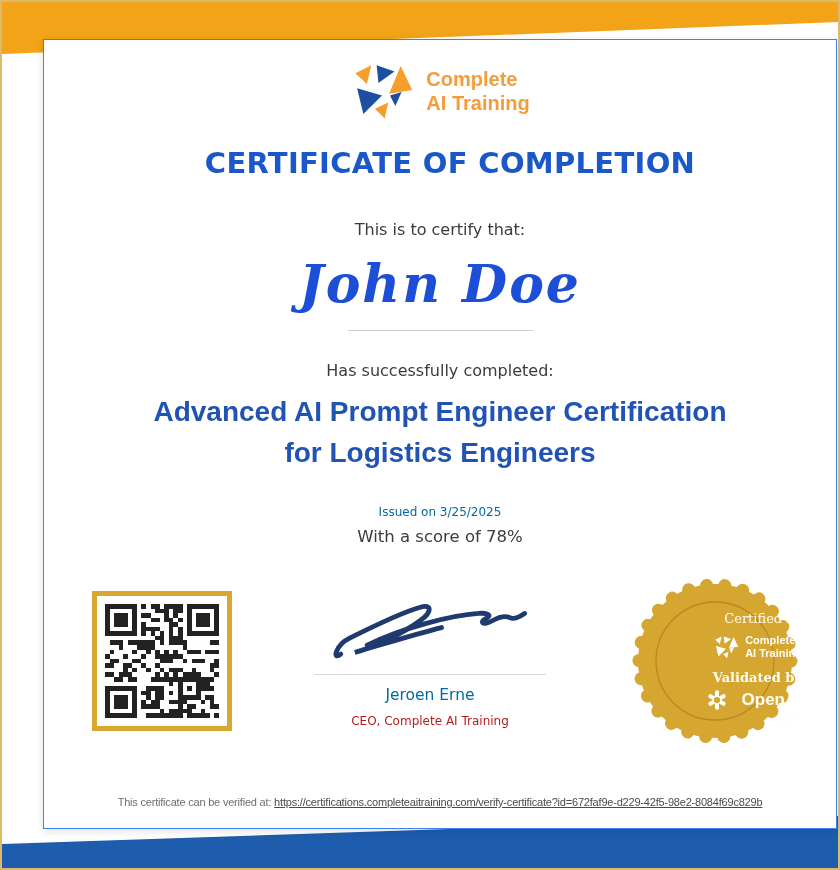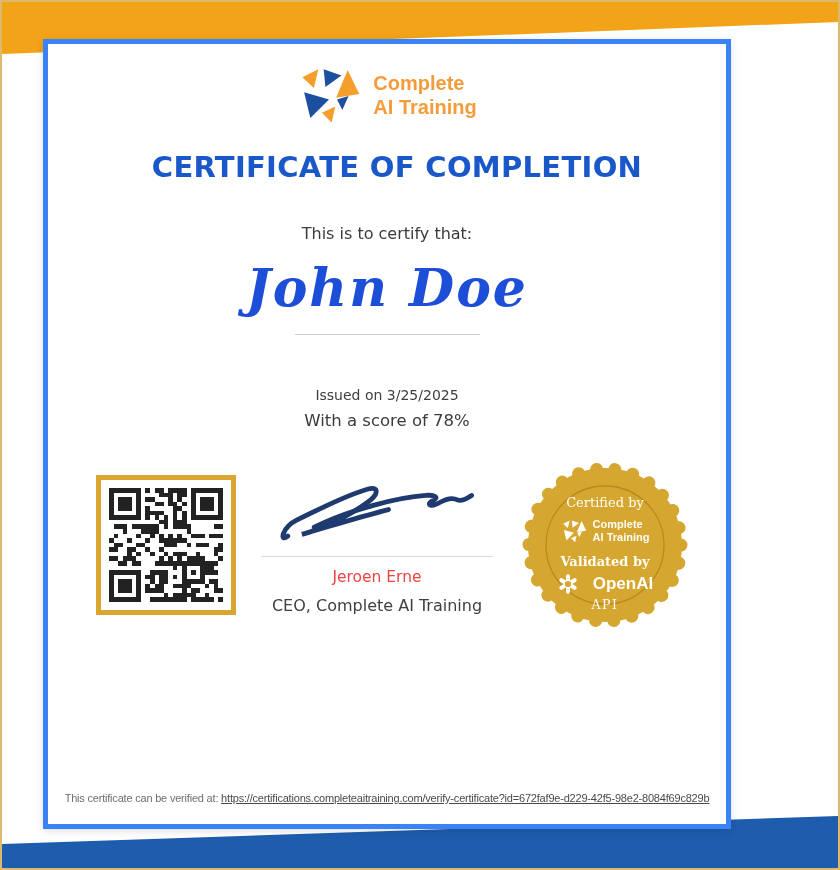--- a/index.html
+++ b/index.html
@@ -1,52 +1,52 @@
 <!DOCTYPE html>
 <html><head>
 <meta charset="utf-8">
 <style>
   html,body{margin:0;padding:0;background:#ffffff;}
   .page{position:relative;width:840px;height:870px;box-sizing:border-box;
         border:2px solid #DDB96E;background:#fff;overflow:hidden;
         font-family:"DejaVu Sans",sans-serif;}
   .ribbon-top{position:absolute;top:0;left:0;width:100%;height:52px;z-index:1;}
   .ribbon-bottom{position:absolute;bottom:0;left:0;width:100%;height:52px;z-index:1;}
-  .card{position:absolute;left:41px;top:37px;width:688px;height:790px;background:#fff;
-        border:5px solid #3b82f6;box-shadow:0 2px 8px rgba(0,0,0,.12);
+  .card{position:absolute;left:41px;top:37px;width:794px;height:790px;background:#fff;
+        border:1px solid #3b82f6;box-shadow:0 2px 8px rgba(0,0,0,.12);
         box-sizing:border-box;text-align:center;z-index:2;}
   .logo-row{display:flex;justify-content:center;align-items:center;gap:12px;margin-top:22px;}
   .logo-mark{width:64px;height:58px;}
   .logo-text{text-align:left;color:#F59C3A;font-weight:bold;font-size:20px;line-height:1.2;
              font-family:"Liberation Sans",sans-serif;}
   .cert-heading{margin:26px 0 0;color:#1A58CA;font-size:29px;font-weight:bold;
                 letter-spacing:.3px;font-family:"DejaVu Sans",sans-serif;padding-left:20px;}
   .certify-line{margin-top:40px;font-size:16px;color:#3B3B3B;}
   .recipient{margin-top:14px;font-family:"DejaVu Serif",serif;font-style:italic;
              font-weight:bold;font-size:52px;color:#1d4ed8;letter-spacing:2px;}
   .name-divider{width:185px;margin:16px auto 0;border-top:1px solid #CFCFCF;}
   .completed-line{margin-top:30px;font-size:16px;color:#3B3B3B;}
   .course-title{margin-top:12px;font-family:"Liberation Sans",sans-serif;font-weight:bold;
                 font-size:28px;line-height:1.45;color:#2053B4;}
-  .issued-line{margin-top:52px;font-size:14px;color:#404040;}
+  .issued-line{margin-top:32px;font-size:12px;color:#0369a1;}
   .score-line{margin-top:8px;font-size:16.5px;color:#3B3B3B;}
   .bottom-row{display:flex;justify-content:space-between;align-items:center;
               margin-top:28px;padding:0 34px 0 48px;}
   .qr-frame{width:140px;height:140px;border:5px solid #D9A630;background:#fff;
             box-sizing:border-box;display:grid;place-items:center;}
   .qr-frame svg{width:114px;height:114px;}
   .sig-block{width:232px;}
   .sig-svg{width:212px;height:76px;display:block;margin:0 auto;}
   .sig-divider{border-top:1px solid #D9D9D9;margin-top:4px;}
-  .sig-name{margin-top:11px;font-size:15.5px;color:#ef4444;}
-  .sig-role{margin-top:10px;font-size:16px;color:#404040;}
+  .sig-name{margin-top:11px;font-size:15.5px;color:#0369a1;}
+  .sig-role{margin-top:10px;font-size:12px;color:#b91c1c;}
   .badge{position:relative;width:174px;height:174px;}
   .badge-svg{position:absolute;inset:0;}
   .badge-content{position:absolute;inset:0;display:flex;flex-direction:column;
-                 align-items:center;color:#FFFDF6;padding-top:37px;box-sizing:border-box;}
+                 align-items:flex-end;color:#FFFDF6;padding-top:37px;box-sizing:border-box;}
   .badge-certified{font-family:"DejaVu Serif",serif;font-size:13px;}
   .badge-brand-row{display:flex;align-items:center;gap:6px;margin-top:8px;}
   .badge-brand-text{font-family:"Liberation Sans",sans-serif;font-weight:bold;font-size:11px;
                     line-height:1.15;text-align:left;}
   .badge-validated{font-family:"DejaVu Serif",serif;font-size:13px;margin-top:11px;font-weight:bold;}
   .badge-openai-row{display:flex;align-items:center;gap:14px;margin-top:4px;}
   .badge-openai-name{font-family:"Liberation Sans",sans-serif;font-weight:bold;font-size:17px;}
   .badge-api{font-family:"DejaVu Serif",serif;font-size:12.5px;letter-spacing:1.5px;margin-top:2px;}
   .verify-line{position:absolute;left:0;right:0;bottom:20px;
                font-family:"Liberation Sans",sans-serif;font-size:11px;
@@ -84,21 +84,26 @@
     </div>
 
     <div class="cert-heading">CERTIFICATE OF COMPLETION</div>
 
     <div class="certify-line">This is to certify that:</div>
 
     <div class="recipient">John Doe</div>
 
     <div class="name-divider"></div>
 
-
+    <div class="completed-line">Has successfully completed:</div>
+
+    <div class="course-title">
+      <div>Advanced AI Prompt Engineer Certification</div>
+      <div>for Logistics Engineers</div>
+    </div>
 
     <div class="issued-line">Issued on 3/25/2025</div>
     <div class="score-line">With a score of 78%</div>
 
     <div class="bottom-row">
 
       <div class="qr-frame">
         <svg id="qr-matrix" viewBox="0 0 25 25" shape-rendering="crispEdges">
             <rect x="0" y="0" width="1" height="1" fill="#222222"></rect>
             <rect x="1" y="0" width="1" height="1" fill="#222222"></rect>

